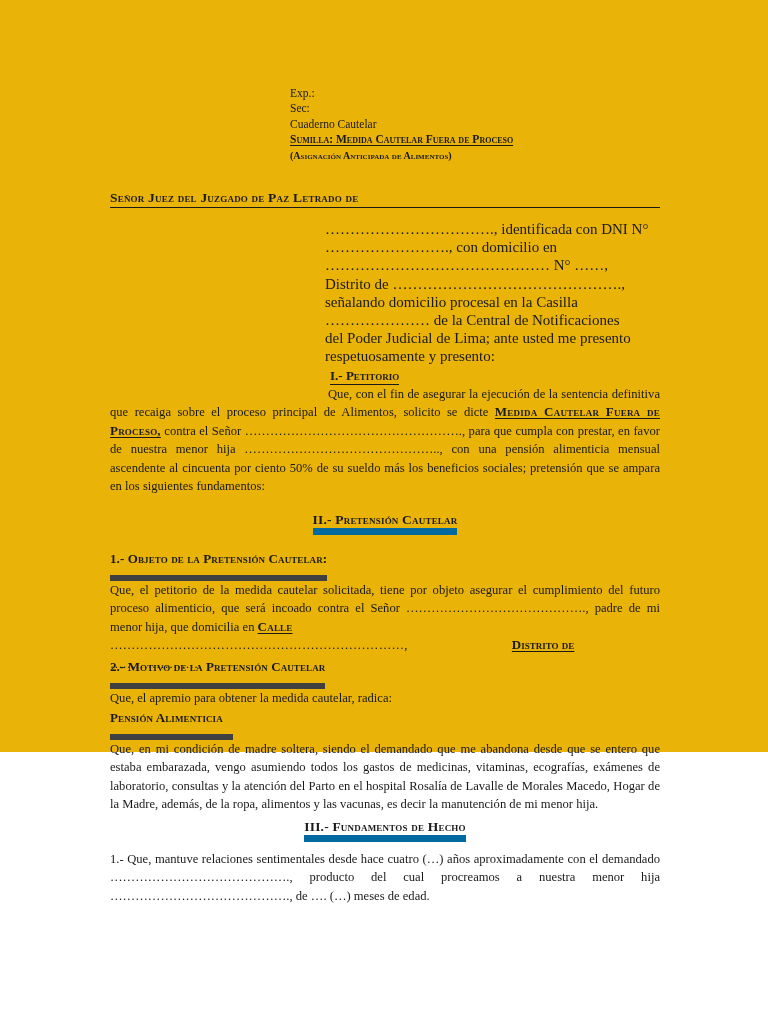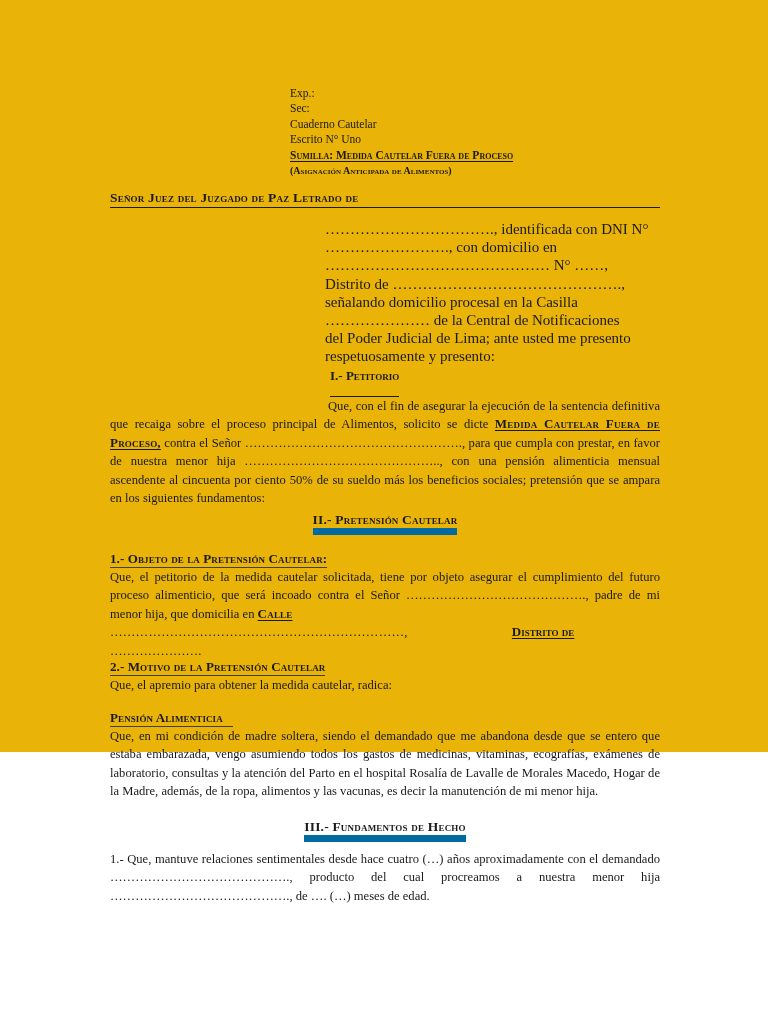--- a/index.html
+++ b/index.html
@@ -97,21 +97,21 @@
     top: 366px;
     width: 550px;
   }
   .head-indent {
     margin-left: 220px;
     font-variant: small-caps;
     font-weight: bold;
     font-size: 13px;
     display: inline-block;
     border-bottom: 1px solid #1a1a1a;
-    padding-bottom: 12px;
+    padding-bottom: 0px;
     line-height: 17px;
   }
   .firstline-indent { text-indent: 218px; }
 
   .inline-bold-ul {
     font-variant: small-caps;
     font-weight: bold;
     text-decoration: underline;
     text-underline-offset: 2px;
     font-size: 13px;
@@ -129,22 +129,22 @@
     border-bottom: 7px solid #0369a1;
     padding-bottom: 1px;
   }
 
   .sub-head {
     font-variant: small-caps;
     font-weight: bold;
     font-size: 13px;
     letter-spacing: 0.1px;
     display: inline-block;
-    border-bottom: 1px solid #404040;
-    padding-bottom: 0px;
+    border-bottom: 6px solid #404040;
+    padding-bottom: 8px;
   }
 
   .sec-pretension { position: absolute; left: 110px; top: 512px; width: 550px; }
   .sec-objeto     { position: absolute; left: 110px; top: 549px; width: 550px; }
   .sec-motivo     { position: absolute; left: 110px; top: 657px; width: 550px; }
   .sec-pension    { position: absolute; left: 110px; top: 708px; width: 550px; }
   .sec-fundamentos{ position: absolute; left: 110px; top: 819px; width: 550px; }
   .sec-hecho1     { position: absolute; left: 110px; top: 850px; width: 550px; }
 
   .ul-run {
@@ -160,21 +160,20 @@
 </style>
 </head>
 <body>
 
 <div class="page">
 
   <div class="header-block">
     <div class="header-line">Exp.:</div>
     <div class="header-line">Sec:</div>
     <div class="header-line">Cuaderno Cautelar</div>
-    <div class="header-line">Escrito N° Uno</div>
     <div class="sumilla">Sumilla: Medida Cautelar Fuera de Proceso</div>
     <div class="subtitle">(Asignación Anticipada de Alimentos)</div>
   </div>
 
   <div class="addressee">Señor Juez del Juzgado de  Paz Letrado de</div>
 
   <div class="intro">
     <p>……………………………., identificada con DNI N°</p>
     <p>…………………….,   con   domicilio   en</p>
     <p>………………………………………   N°   ……,</p>

